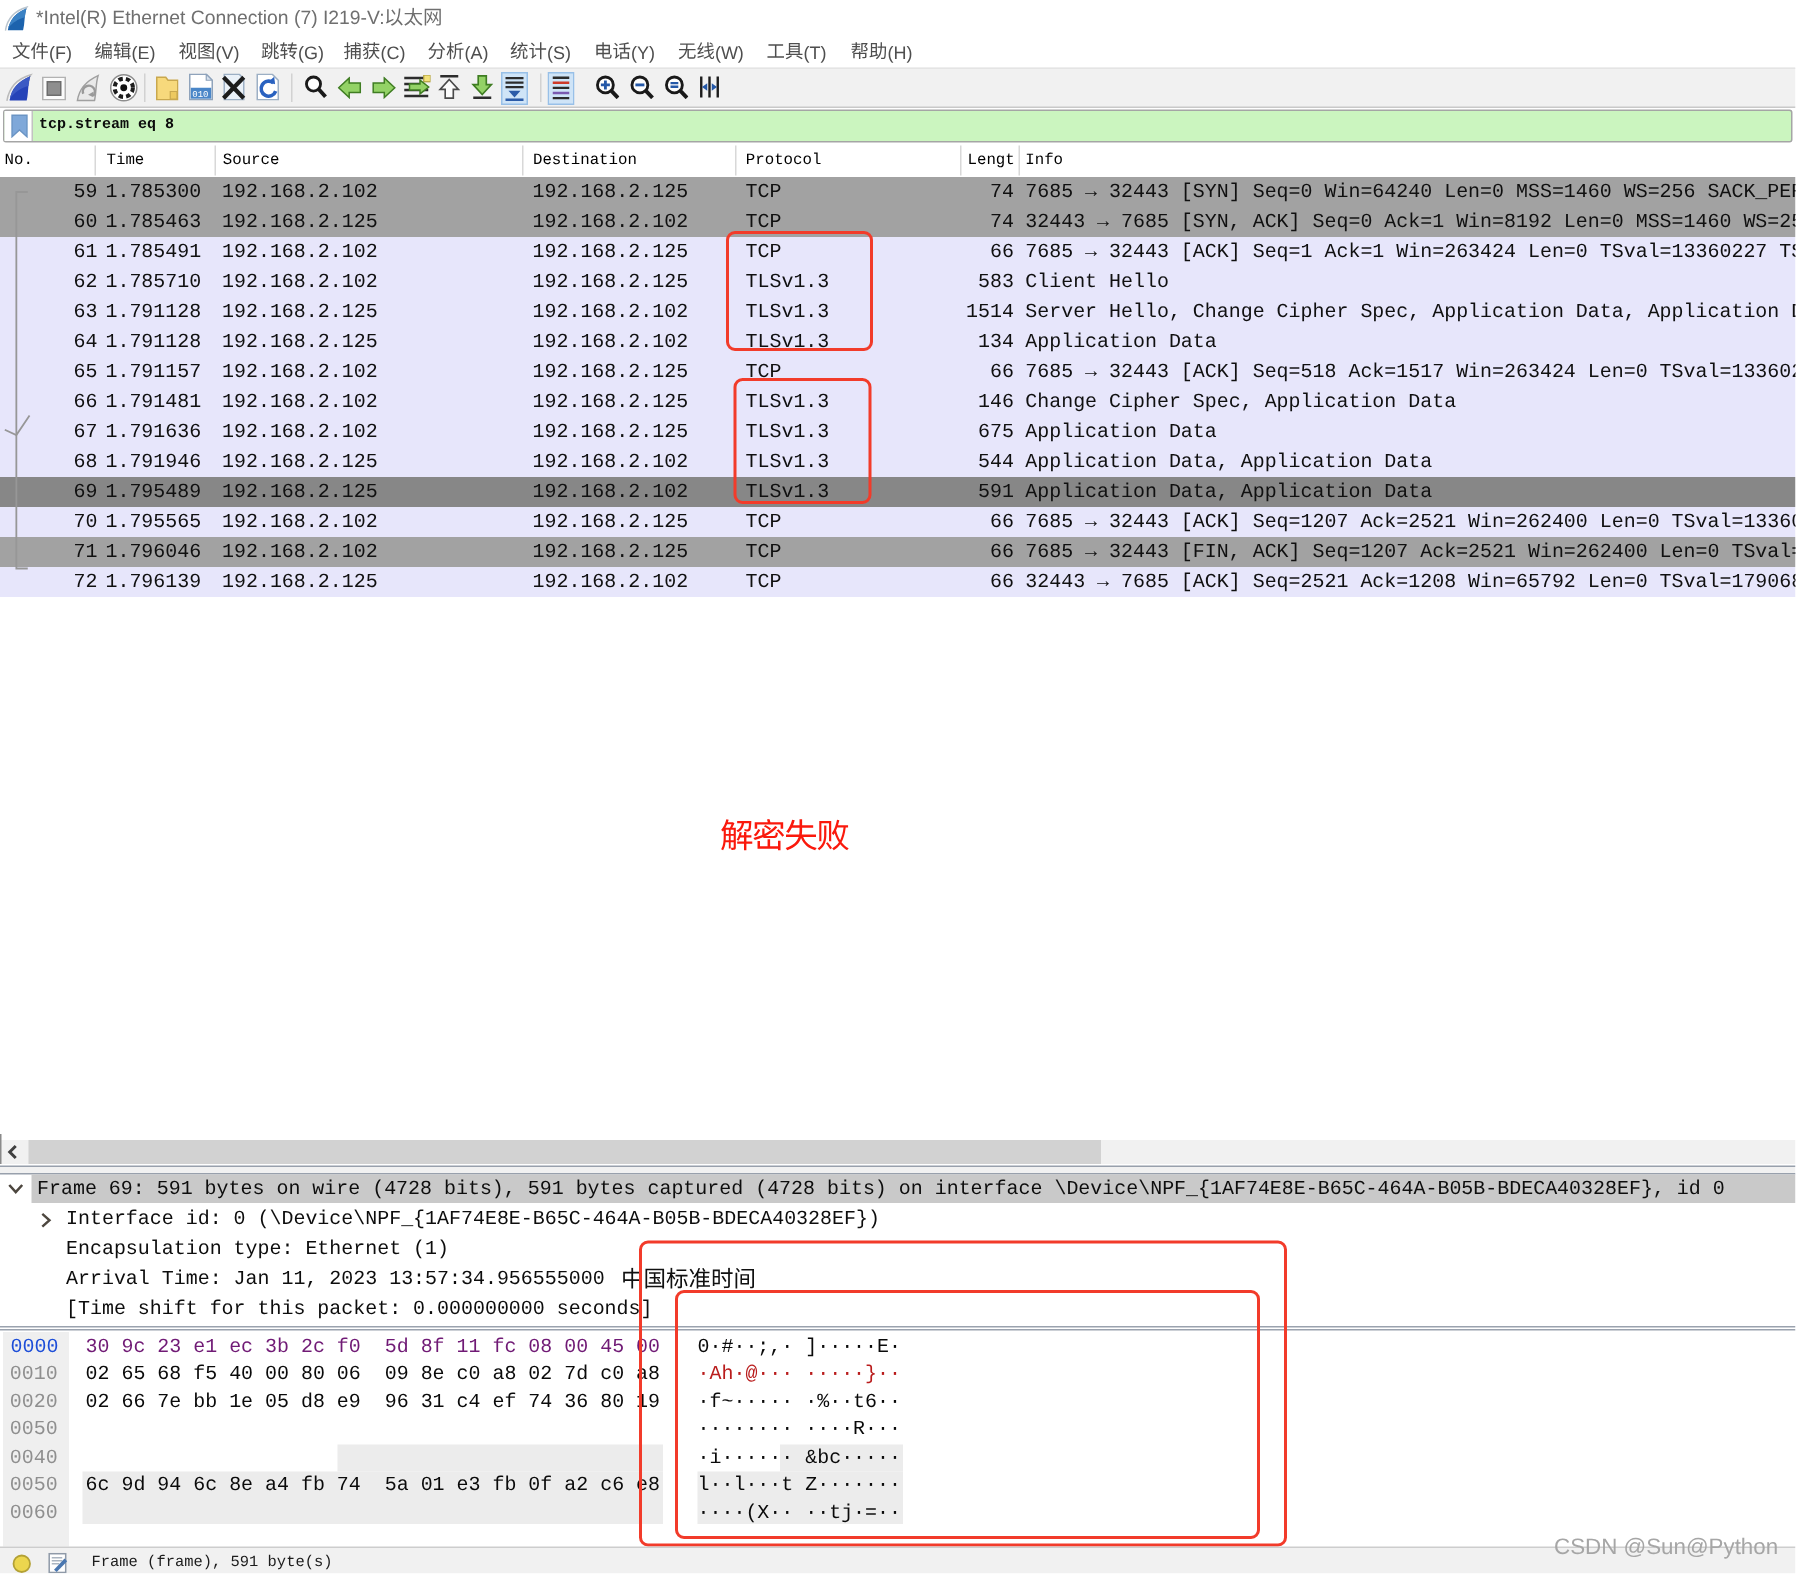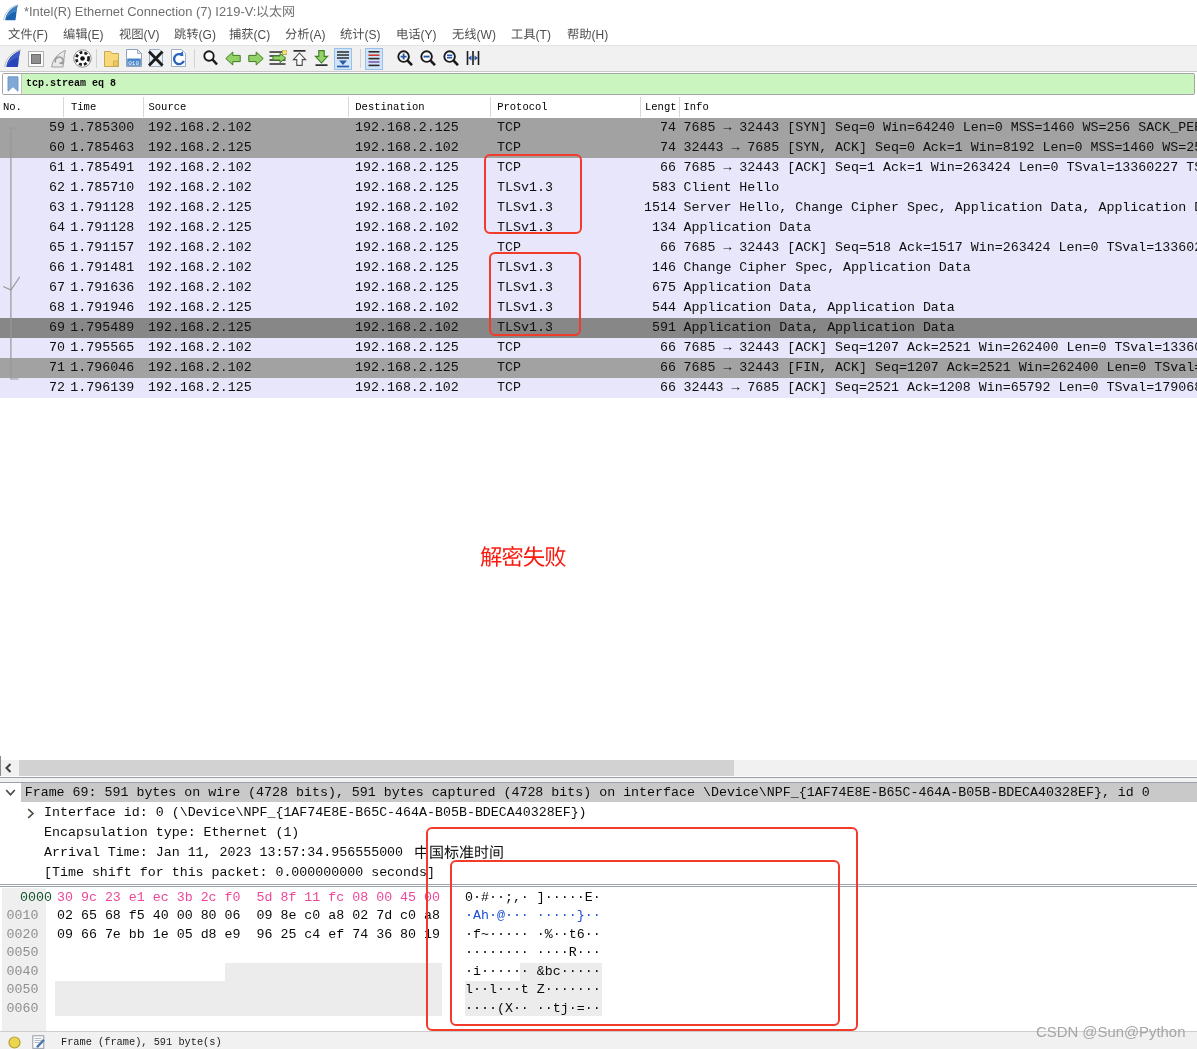--- a/index.html
+++ b/index.html
@@ -327,26 +327,26 @@
   </svg>
 <div class="a" style="left:0;top:884px;width:1197px;height:1px;background:#9aa2ae"></div>
 <div class="a" style="left:0;top:886px;width:1197px;height:1px;background:#9aa2ae"></div>
 <div class="a" style="left:2px;top:887.5px;width:44px;height:143px;background:#efefef"></div>
 <div class="a" style="left:224.5px;top:962.8px;width:217px;height:18.6px;background:#ececec"></div>
 <div class="a" style="left:54.5px;top:981.4px;width:387px;height:18.6px;background:#ececec"></div>
 <div class="a" style="left:54.5px;top:999.9px;width:387px;height:16.5px;background:#ececec"></div>
 <div class="a" style="left:520.3px;top:962.8px;width:81.3px;height:18.6px;background:#ececec"></div>
 <div class="a" style="left:464.5px;top:981.4px;width:137px;height:18.6px;background:#ececec"></div>
 <div class="a" style="left:464.5px;top:999.9px;width:137px;height:16.5px;background:#ececec"></div>
-<div class="hexrow" style="top:888.50px"><span class="cell" style="left:20px;height:18.6px;line-height:18.8px;color:#14532d">0000</span><span class="cell" style="left:57px;height:18.6px;line-height:18.8px;color:#ec4899">30 9c 23 e1 ec 3b 2c f0  5d 8f 11 fc 08 00 45 00</span><span class="cell" style="left:465px;height:18.6px;line-height:18.8px;color:#0a0a0a">0·#··;,· ]·····E·</span></div>
-<div class="hexrow" style="top:907.07px"><span class="cell" style="left:6.5px;height:18.6px;line-height:18.8px;color:#8f8f8f">0010</span><span class="cell" style="left:57px;height:18.6px;line-height:18.8px;color:#0a0a0a">02 65 68 f5 40 00 80 06  09 8e c0 a8 02 7d c0 a8</span><span class="cell" style="left:465px;height:18.6px;line-height:18.8px;color:#1d4ed8">·Ah·@··· ·····}··</span></div>
-<div class="hexrow" style="top:925.64px"><span class="cell" style="left:6.5px;height:18.6px;line-height:18.8px;color:#8f8f8f">0020</span><span class="cell" style="left:57px;height:18.6px;line-height:18.8px;color:#0a0a0a">09 66 7e bb 1e 05 d8 e9  96 25 c4 ef 74 36 80 19</span><span class="cell" style="left:465px;height:18.6px;line-height:18.8px;color:#0a0a0a">·f~····· ·%··t6··</span></div>
+<div class="hexrow" style="top:888.50px"><span class="cell" style="left:7px;height:18.6px;line-height:18.8px;color:#1d4ed8">0000</span><span class="cell" style="left:57px;height:18.6px;line-height:18.8px;color:#701a75">30 9c 23 e1 ec 3b 2c f0  5d 8f 11 fc 08 00 45 00</span><span class="cell" style="left:465px;height:18.6px;line-height:18.8px;color:#0a0a0a">0·#··;,· ]·····E·</span></div>
+<div class="hexrow" style="top:907.07px"><span class="cell" style="left:6.5px;height:18.6px;line-height:18.8px;color:#8f8f8f">0010</span><span class="cell" style="left:57px;height:18.6px;line-height:18.8px;color:#0a0a0a">02 65 68 f5 40 00 80 06  09 8e c0 a8 02 7d c0 a8</span><span class="cell" style="left:465px;height:18.6px;line-height:18.8px;color:#b91c1c">·Ah·@··· ·····}··</span></div>
+<div class="hexrow" style="top:925.64px"><span class="cell" style="left:6.5px;height:18.6px;line-height:18.8px;color:#8f8f8f">0020</span><span class="cell" style="left:57px;height:18.6px;line-height:18.8px;color:#0a0a0a">02 66 7e bb 1e 05 d8 e9  96 31 c4 ef 74 36 80 19</span><span class="cell" style="left:465px;height:18.6px;line-height:18.8px;color:#0a0a0a">·f~····· ·%··t6··</span></div>
 <div class="hexrow" style="top:944.21px"><span class="cell" style="left:6.5px;height:18.6px;line-height:18.8px;color:#8f8f8f">0050</span><span class="cell" style="left:465px;height:18.6px;line-height:18.8px;color:#0a0a0a">········ ····R···</span></div>
 <div class="hexrow" style="top:962.78px"><span class="cell" style="left:6.5px;height:18.6px;line-height:18.8px;color:#8f8f8f">0040</span><span class="cell" style="left:465px;height:18.6px;line-height:18.8px;color:#0a0a0a">·i······ &amp;bc·····</span></div>
-<div class="hexrow" style="top:981.35px"><span class="cell" style="left:6.5px;height:18.6px;line-height:18.8px;color:#8f8f8f">0050</span><span class="cell" style="left:465px;height:18.6px;line-height:18.8px;color:#0a0a0a">l··l···t Z·······</span></div>
+<div class="hexrow" style="top:981.35px"><span class="cell" style="left:6.5px;height:18.6px;line-height:18.8px;color:#8f8f8f">0050</span><span class="cell" style="left:57px;height:18.6px;line-height:18.8px;color:#0a0a0a">6c 9d 94 6c 8e a4 fb 74  5a 01 e3 fb 0f a2 c6 e8</span><span class="cell" style="left:465px;height:18.6px;line-height:18.8px;color:#0a0a0a">l··l···t Z·······</span></div>
 <div class="hexrow" style="top:999.92px"><span class="cell" style="left:6.5px;height:18.6px;line-height:18.8px;color:#8f8f8f">0060</span><span class="cell" style="left:465px;height:18.6px;line-height:18.8px;color:#0a0a0a">····(X·· ··tj·=··</span></div>
 <div class="a" style="left:426px;top:826.5px;width:432px;height:204.5px;border:2px solid #f23b2a;border-radius:6px"></div>
 <div class="a" style="left:449.5px;top:860px;width:390.5px;height:166px;border:2px solid #f23b2a;border-radius:6px"></div>
 <div class="a" style="left:0;top:1031px;width:1197px;height:1px;background:#cdcdcd"></div>
 <div class="a" style="left:0;top:1032px;width:1197px;height:17px;background:#f1f1f1"></div>
 <svg class="a" style="left:8px;top:1035.5px" width="13" height="13" viewBox="0 0 13 13">
     <circle cx="6.5" cy="6.5" r="5.5" fill="#ecd64e" stroke="#b3a135" stroke-width="1.2"></circle>
   </svg>
 <svg class="a" style="left:32px;top:1034.5px" width="14" height="14" viewBox="0 0 14 14">
     <rect x="0.8" y="0.8" width="11" height="12.5" fill="#fefefe" stroke="#8f9aa8" stroke-width="1"></rect>

